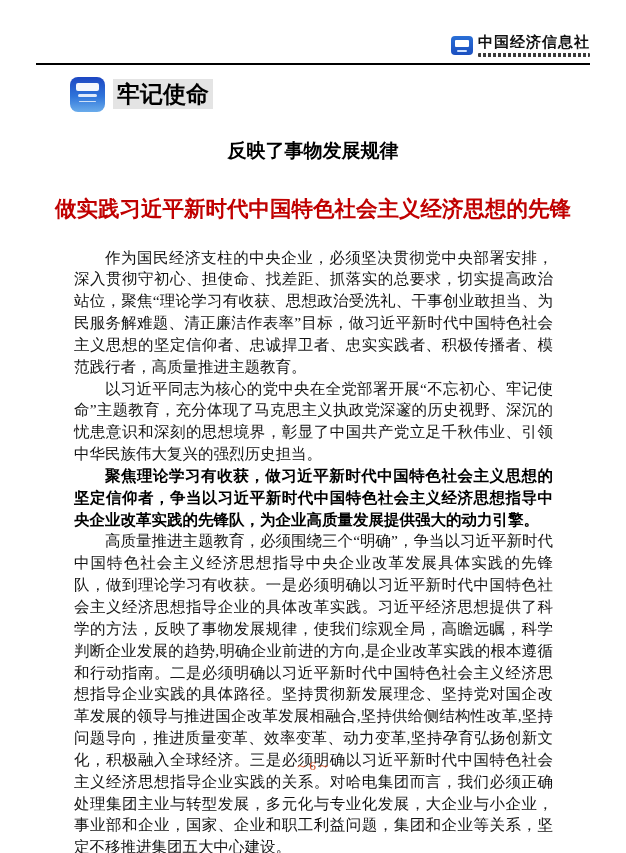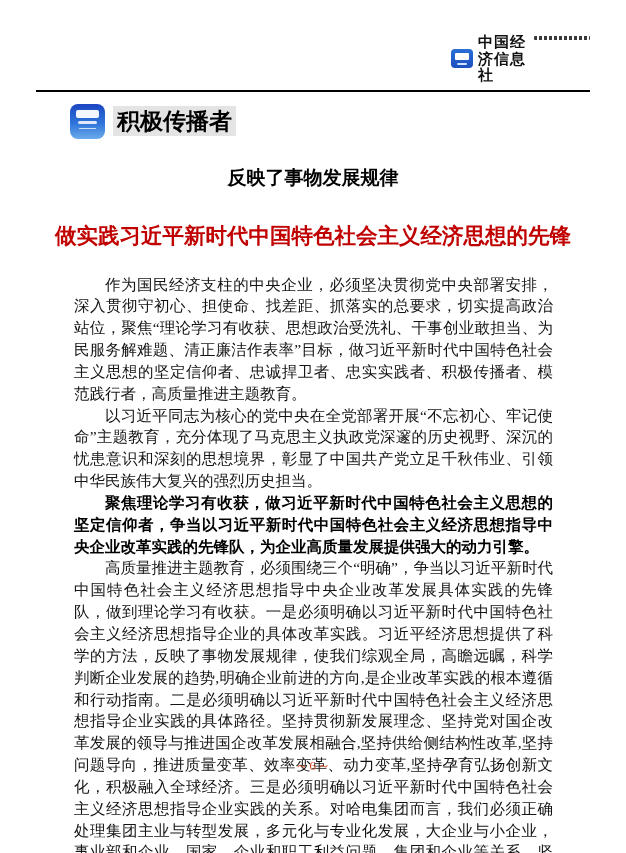--- a/index.html
+++ b/index.html
@@ -22,21 +22,21 @@
     position: relative; flex: 0 0 auto;
   }
   .brand-icon::before {
     content: ""; position: absolute; left: 4px; right: 4px; top: 4px; height: 7px;
     background: #ffffff; border-radius: 1px;
   }
   .brand-icon::after {
     content: ""; position: absolute; left: 6px; right: 6px; bottom: 3px; height: 2px;
     background: #cfe2ff; border-radius: 1px;
   }
-  .brand-text-wrap { display: flex; flex-direction: row; justify-content: center; }
+  .brand-text-wrap { display: flex; flex-direction: column; justify-content: center; }
   .brand-name {
     font-family: "Liberation Sans", "DejaVu Sans", sans-serif;
     font-weight: 700; font-size: 15px; letter-spacing: 1px; color: #111;
     line-height: 1.1;
   }
   .brand-tagline {
     margin-top: 2px; height: 4px; width: 100%;
     background: repeating-linear-gradient(90deg, #3a3a3a 0 3px, #ffffff 3px 5px);
     border-radius: 1px;
   }
@@ -111,21 +111,21 @@
       <span class="brand-text-wrap">
         <span class="brand-name">中国经济信息社</span>
         <span class="brand-tagline"></span>
       </span>
     </div>
   </div>
   <hr class="header-rule">
 
   <div class="badge-row">
     <span class="badge-icon"></span>
-    <span class="badge-label">积极传播者</span>
+    <span class="badge-label">牢记使命</span>
   </div>
 
   <div class="article-title">反映了事物发展规律</div>
   <div class="article-subtitle">做实践习近平新时代中国特色社会主义经济思想的先锋</div>
 
   <div class="article-body">
     <p>作为国民经济支柱的中央企业，必须坚决贯彻党中央部署安排，深入贯彻守初心、担使命、找差距、抓落实的总要求，切实提高政治站位，聚焦“理论学习有收获、思想政治受洗礼、干事创业敢担当、为民服务解难题、清正廉洁作表率”目标，做习近平新时代中国特色社会主义思想的坚定信仰者、忠诚捍卫者、忠实实践者、积极传播者、模范践行者，高质量推进主题教育。</p>
     <p>以习近平同志为核心的党中央在全党部署开展“不忘初心、牢记使命”主题教育，充分体现了马克思主义执政党深邃的历史视野、深沉的忧患意识和深刻的思想境界，彰显了中国共产党立足千秋伟业、引领中华民族伟大复兴的强烈历史担当。</p>
     <p class="bold">聚焦理论学习有收获，做习近平新时代中国特色社会主义思想的坚定信仰者，争当以习近平新时代中国特色社会主义经济思想指导中央企业改革实践的先锋队，为企业高质量发展提供强大的动力引擎。</p>
     <p>高质量推进主题教育，必须围绕三个“明确”，争当以习近平新时代中国特色社会主义经济思想指导中央企业改革发展具体实践的先锋队，做到理论学习有收获。一是必须明确以习近平新时代中国特色社会主义经济思想指导企业的具体改革实践。习近平经济思想提供了科学的方法，反映了事物发展规律，使我们综观全局，高瞻远瞩，科学判断企业发展的趋势,明确企业前进的方向,是企业改革实践的根本遵循和行动指南。二是必须明确以习近平新时代中国特色社会主义经济思想指导企业实践的具体路径。坚持贯彻新发展理念、坚持党对国企改革发展的领导与推进国企改革发展相融合,坚持供给侧结构性改革,坚持问题导向，推进质量变革、效率变革、动力变革,坚持孕育弘扬创新文化，积极融入全球经济。三是必须明确以习近平新时代中国特色社会主义经济思想指导企业实践的关系。对哈电集团而言，我们必须正确处理集团主业与转型发展，多元化与专业化发展，大企业与小企业，事业部和企业，国家、企业和职工利益问题，集团和企业等关系，坚定不移推进集团五大中心建设。</p>

